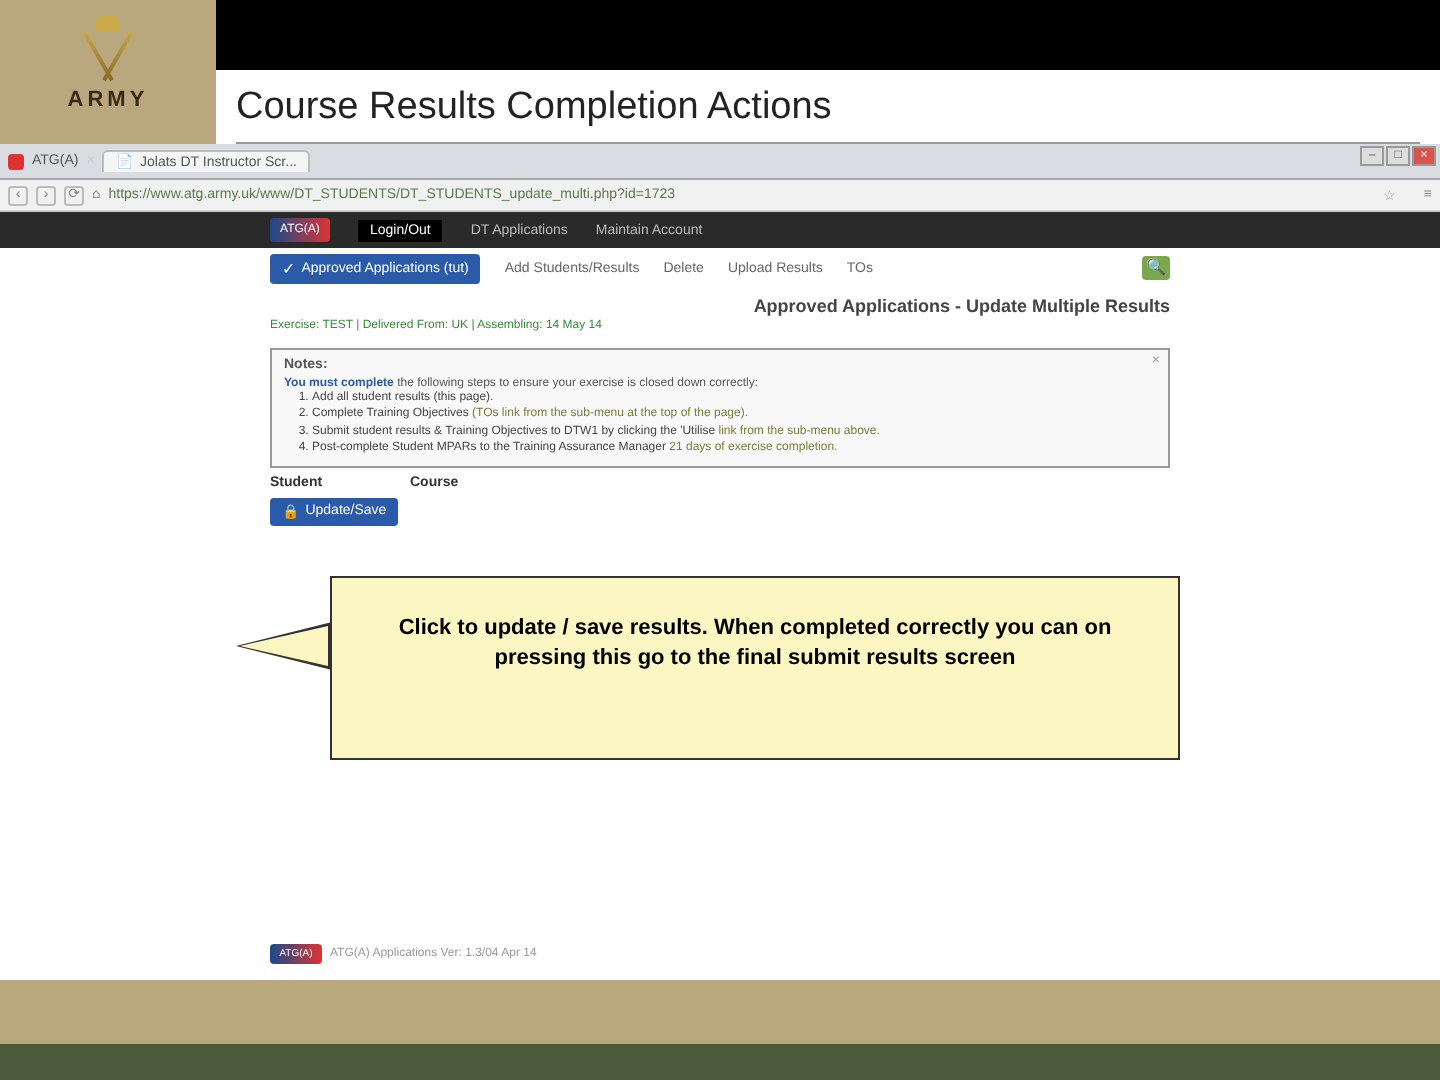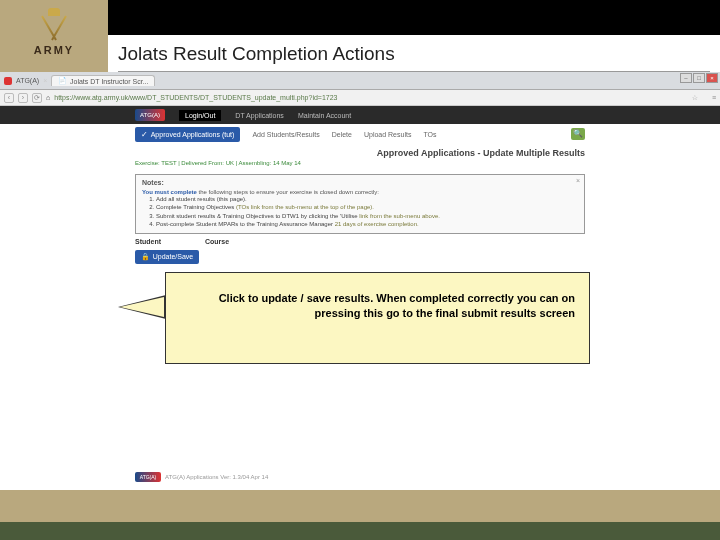--- a/index.html
+++ b/index.html
@@ -46,21 +46,21 @@
   .notes-list .olive { color: #7a7a3a; display: inline; }
   .notes-close { position: absolute; top: 2px; right: 4px; font-size: 7px; color: #999; cursor: pointer; }
   
   .table-head { margin: 4px 135px 0; display: flex; font-size: 7px; color: #333; font-weight: bold; }
   .col-student { width: 70px; }
   .col-course { width: 60px; }
   
   .update-btn { margin: 4px 0 0 135px; background: #2a5aa8; color: #fff; font-size: 7px; padding: 3px 6px; border-radius: 2px; display: inline-flex; align-items: center; gap: 3px; }
   .lock { font-size: 7px; }
   
-  .callout { position: absolute; left: 165px; top: 272px; width: 425px; height: 92px; background: #fcf7c2; border: 1.5px solid #333; padding: 18px 14px; font-size: 11px; font-weight: bold; color: #000; text-align: right; line-height: 1.35; }
+  .callout { position: absolute; left: 165px; top: 288px; width: 425px; height: 92px; background: #fcf7c2; border: 1.5px solid #333; padding: 18px 14px; font-size: 11px; font-weight: bold; color: #000; text-align: center; line-height: 1.35; }
   .callout-arrow { position: absolute; left: -48px; top: 22px; width: 0; height: 0; border-right: 48px solid #333; border-top: 12px solid transparent; border-bottom: 12px solid transparent; }
   .callout-arrow::after { content: ''; position: absolute; left: 2px; top: -10px; width: 0; height: 0; border-right: 44px solid #fcf7c2; border-top: 10px solid transparent; border-bottom: 10px solid transparent; }
   
   .footer { position: absolute; left: 135px; bottom: 58px; font-size: 6px; color: #999; display: flex; align-items: center; gap: 4px; }
   .footer .atga-logo { width: 26px; height: 10px; font-size: 5px; line-height: 10px; }
   
   .bottom-band { position: absolute; bottom: 18px; left: 0; width: 720px; height: 32px; background: #b9a87e; }
   .olive-band { position: absolute; bottom: 0; left: 0; width: 720px; height: 18px; background: #4a5a3a; }
   
   .crest-swords { width: 32px; height: 26px; position: relative; }
@@ -76,21 +76,21 @@
 
 <div class="top-band">
   <div class="logo-cell">
     <div class="crest-swords">
         <div class="crown"></div>
       </div>
     <div class="logo-text">ARMY</div>
   </div>
   <div class="title-row">
     <div class="black-band"></div>
-    <div class="title-cell">Jolats Result Completion Actions</div>
+    <div class="title-cell">Course Results Completion Actions</div>
     <div class="line"></div>
   </div>
 </div>
 
 <div class="browser-chrome">
   <div class="fav"></div>
   <span>ATG(A)</span>
   <span style="color:#ccc">×</span>
   <div class="browser-tab">
     <span>📄</span>

